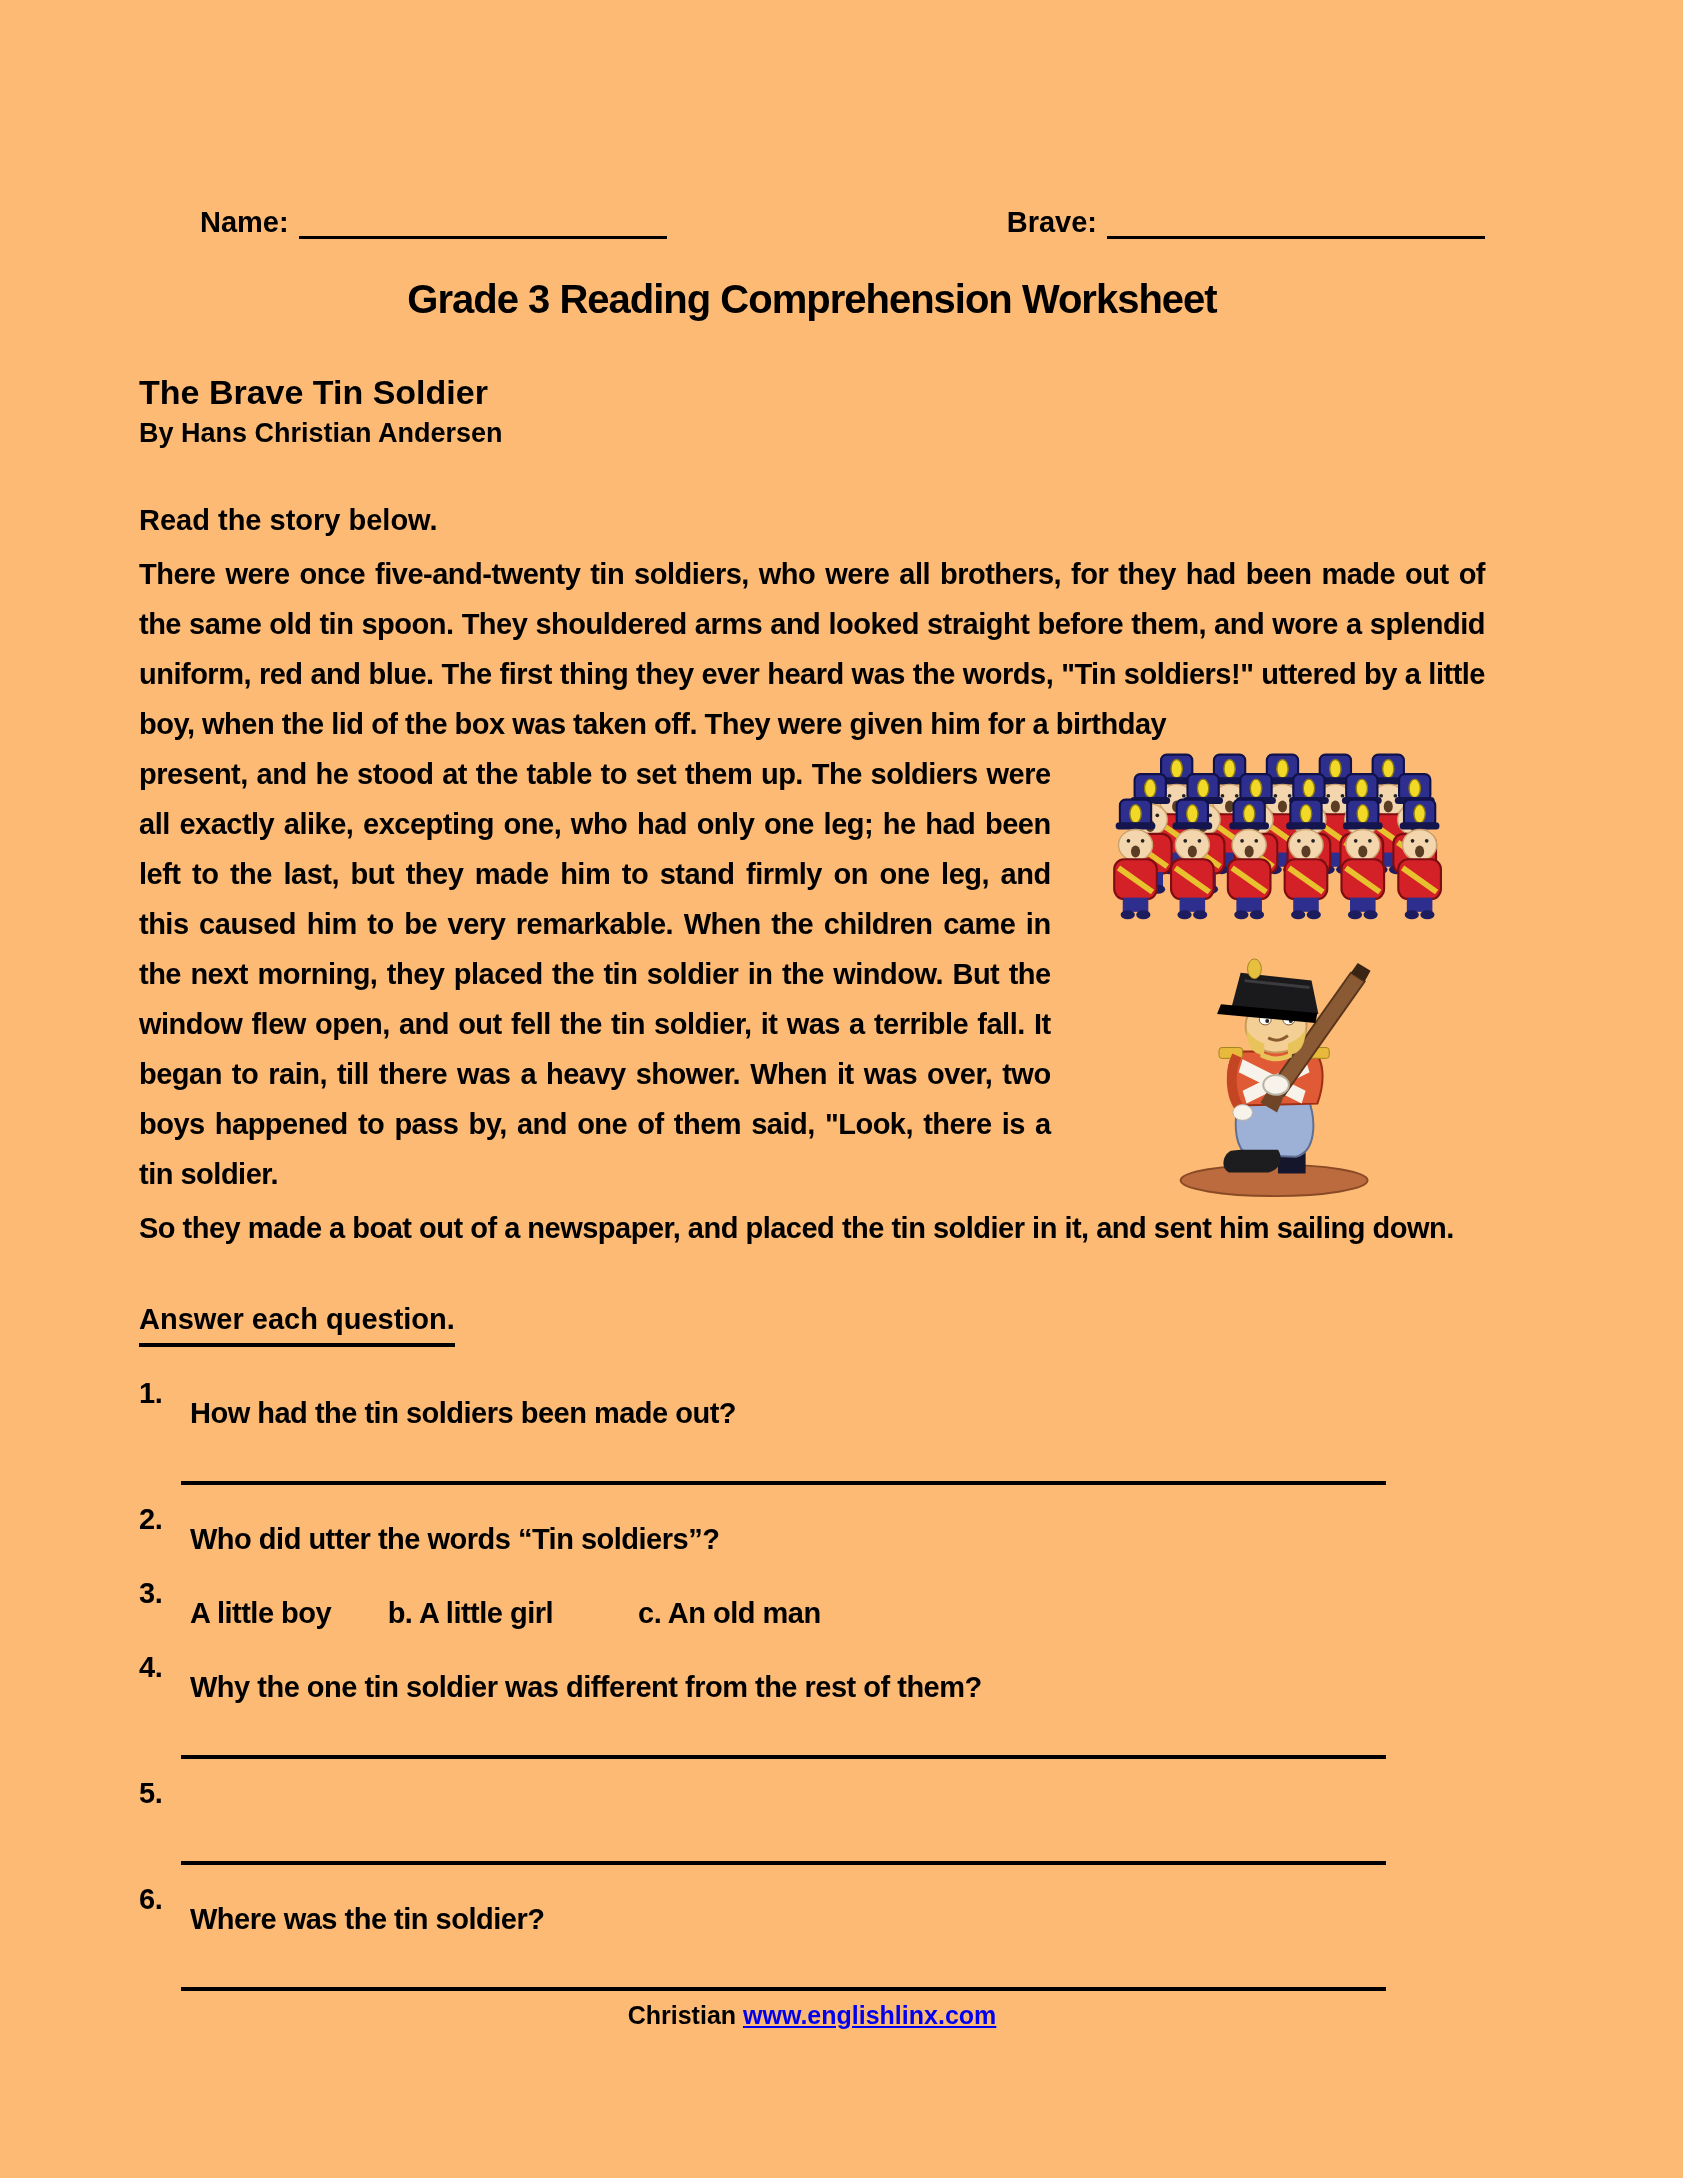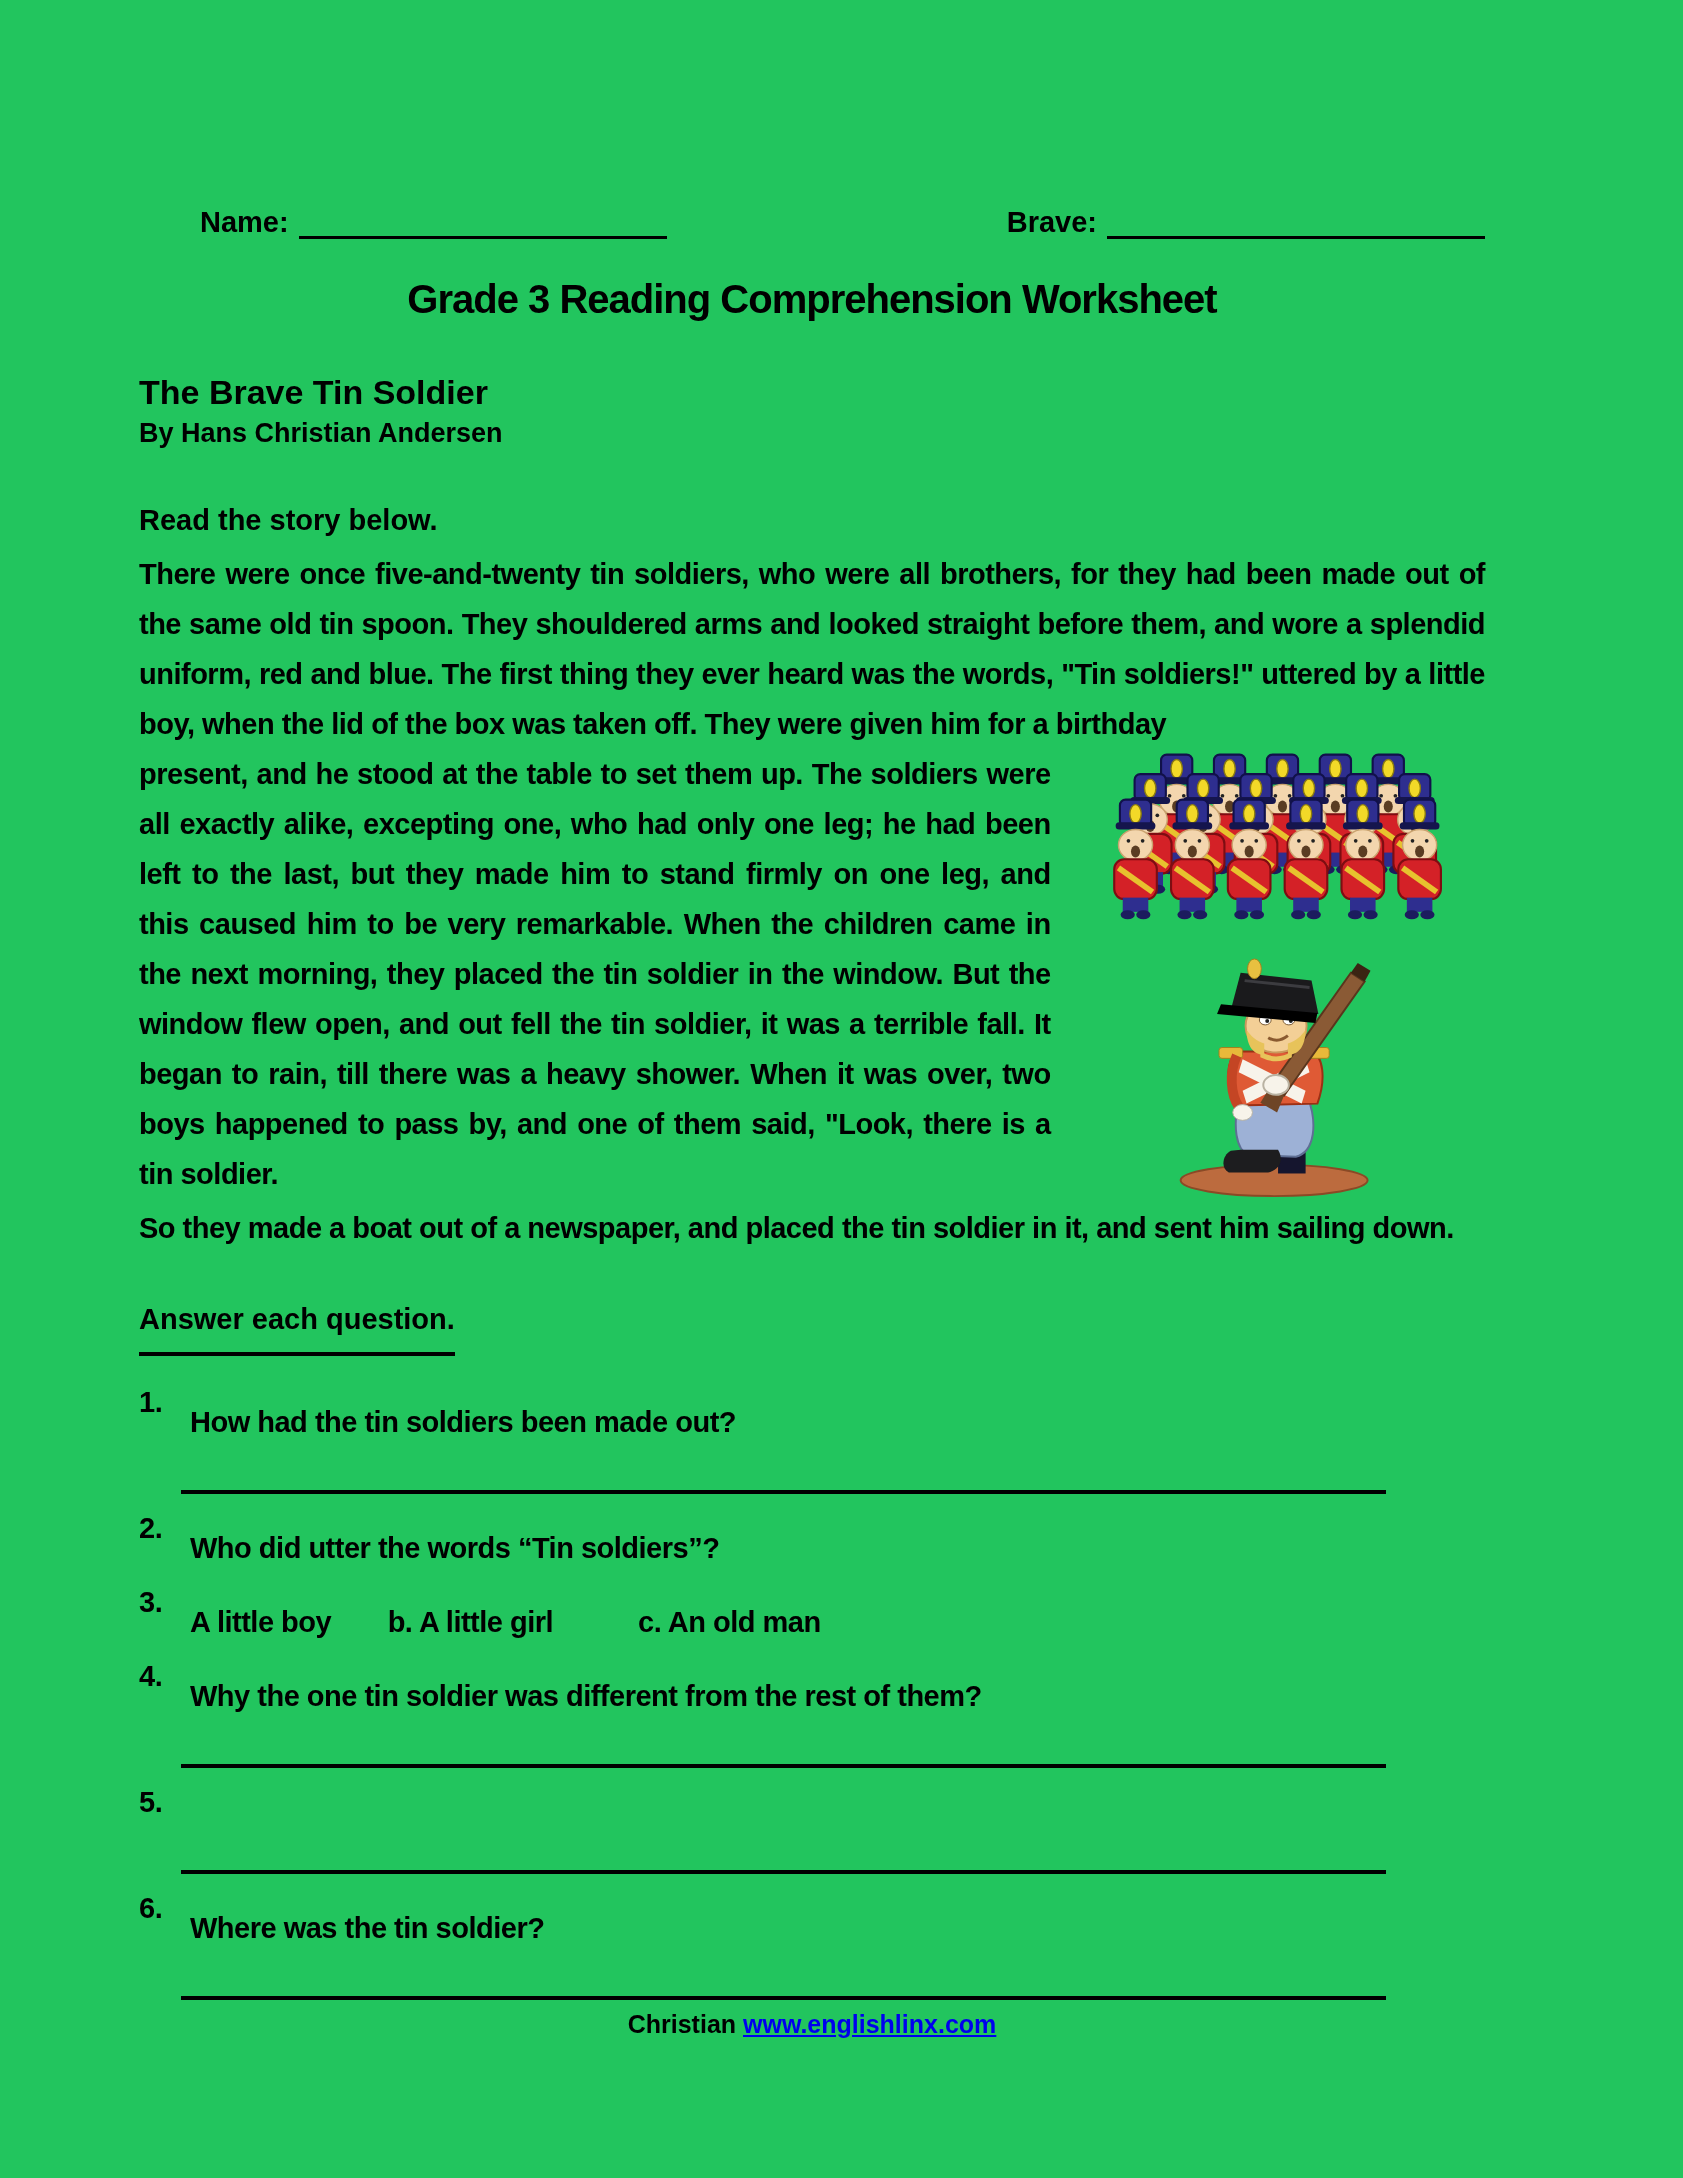--- a/index.html
+++ b/index.html
@@ -1,19 +1,19 @@
 <!DOCTYPE html>
 <html><head>
 <meta charset="utf-8">
 <style>
   html,body{margin:0;padding:0;background:#ffffff;}
   .page{
     position:relative;
     width:1683px;height:2178px;
-    background:#22c55e;
+    background:#fdba74;
     font-family:"Liberation Sans",sans-serif;
     font-weight:bold;color:#000;
     overflow:hidden;
   }
   .content{position:absolute;left:139px;top:0;width:1346px;}
 
   
   .header-row{display:flex;align-items:flex-end;margin-top:206px;padding-left:61px;font-size:29px;}
   .hgroup{display:flex;align-items:flex-end;}
   .write-line{display:inline-block;border-bottom:3px solid #000;height:30px;}
@@ -29,21 +29,21 @@
 
   .story{font-size:29px;line-height:50px;text-align:justify;letter-spacing:-0.5px;}
   .story-top{margin-top:12px;}
   .story-mid{display:flex;gap:27px;}
   .story-mid-text{width:931px;text-align:justify;}
   .story-art{width:416px;display:flex;flex-direction:column;align-items:center;}
   .group-svg{width:348px;height:192px;margin-top:4px;}
   .single-svg{width:246px;height:246px;margin-top:12px;}
 
   .answer-heading{margin-top:50px;font-size:29px;}
-  .answer-heading span{display:inline-block;border-bottom:4px solid #000;padding-bottom:16px;}
+  .answer-heading span{display:inline-block;border-bottom:4px solid #000;padding-bottom:7px;}
 
   .q-row{display:flex;font-size:29px;line-height:40px;margin-top:14px;letter-spacing:-0.5px;}
   .q-num{width:51px;flex:none;}
   .q-text{white-space:pre-wrap;margin-top:20px;}
   .ans-line{height:0;border-bottom:4px solid #000;margin:48px 99px 10px 42px;}
 
   .footer{margin-top:6px;text-align:center;font-size:25px;}
   .footer a{color:#0000ee;}
 </style>
 </head>

